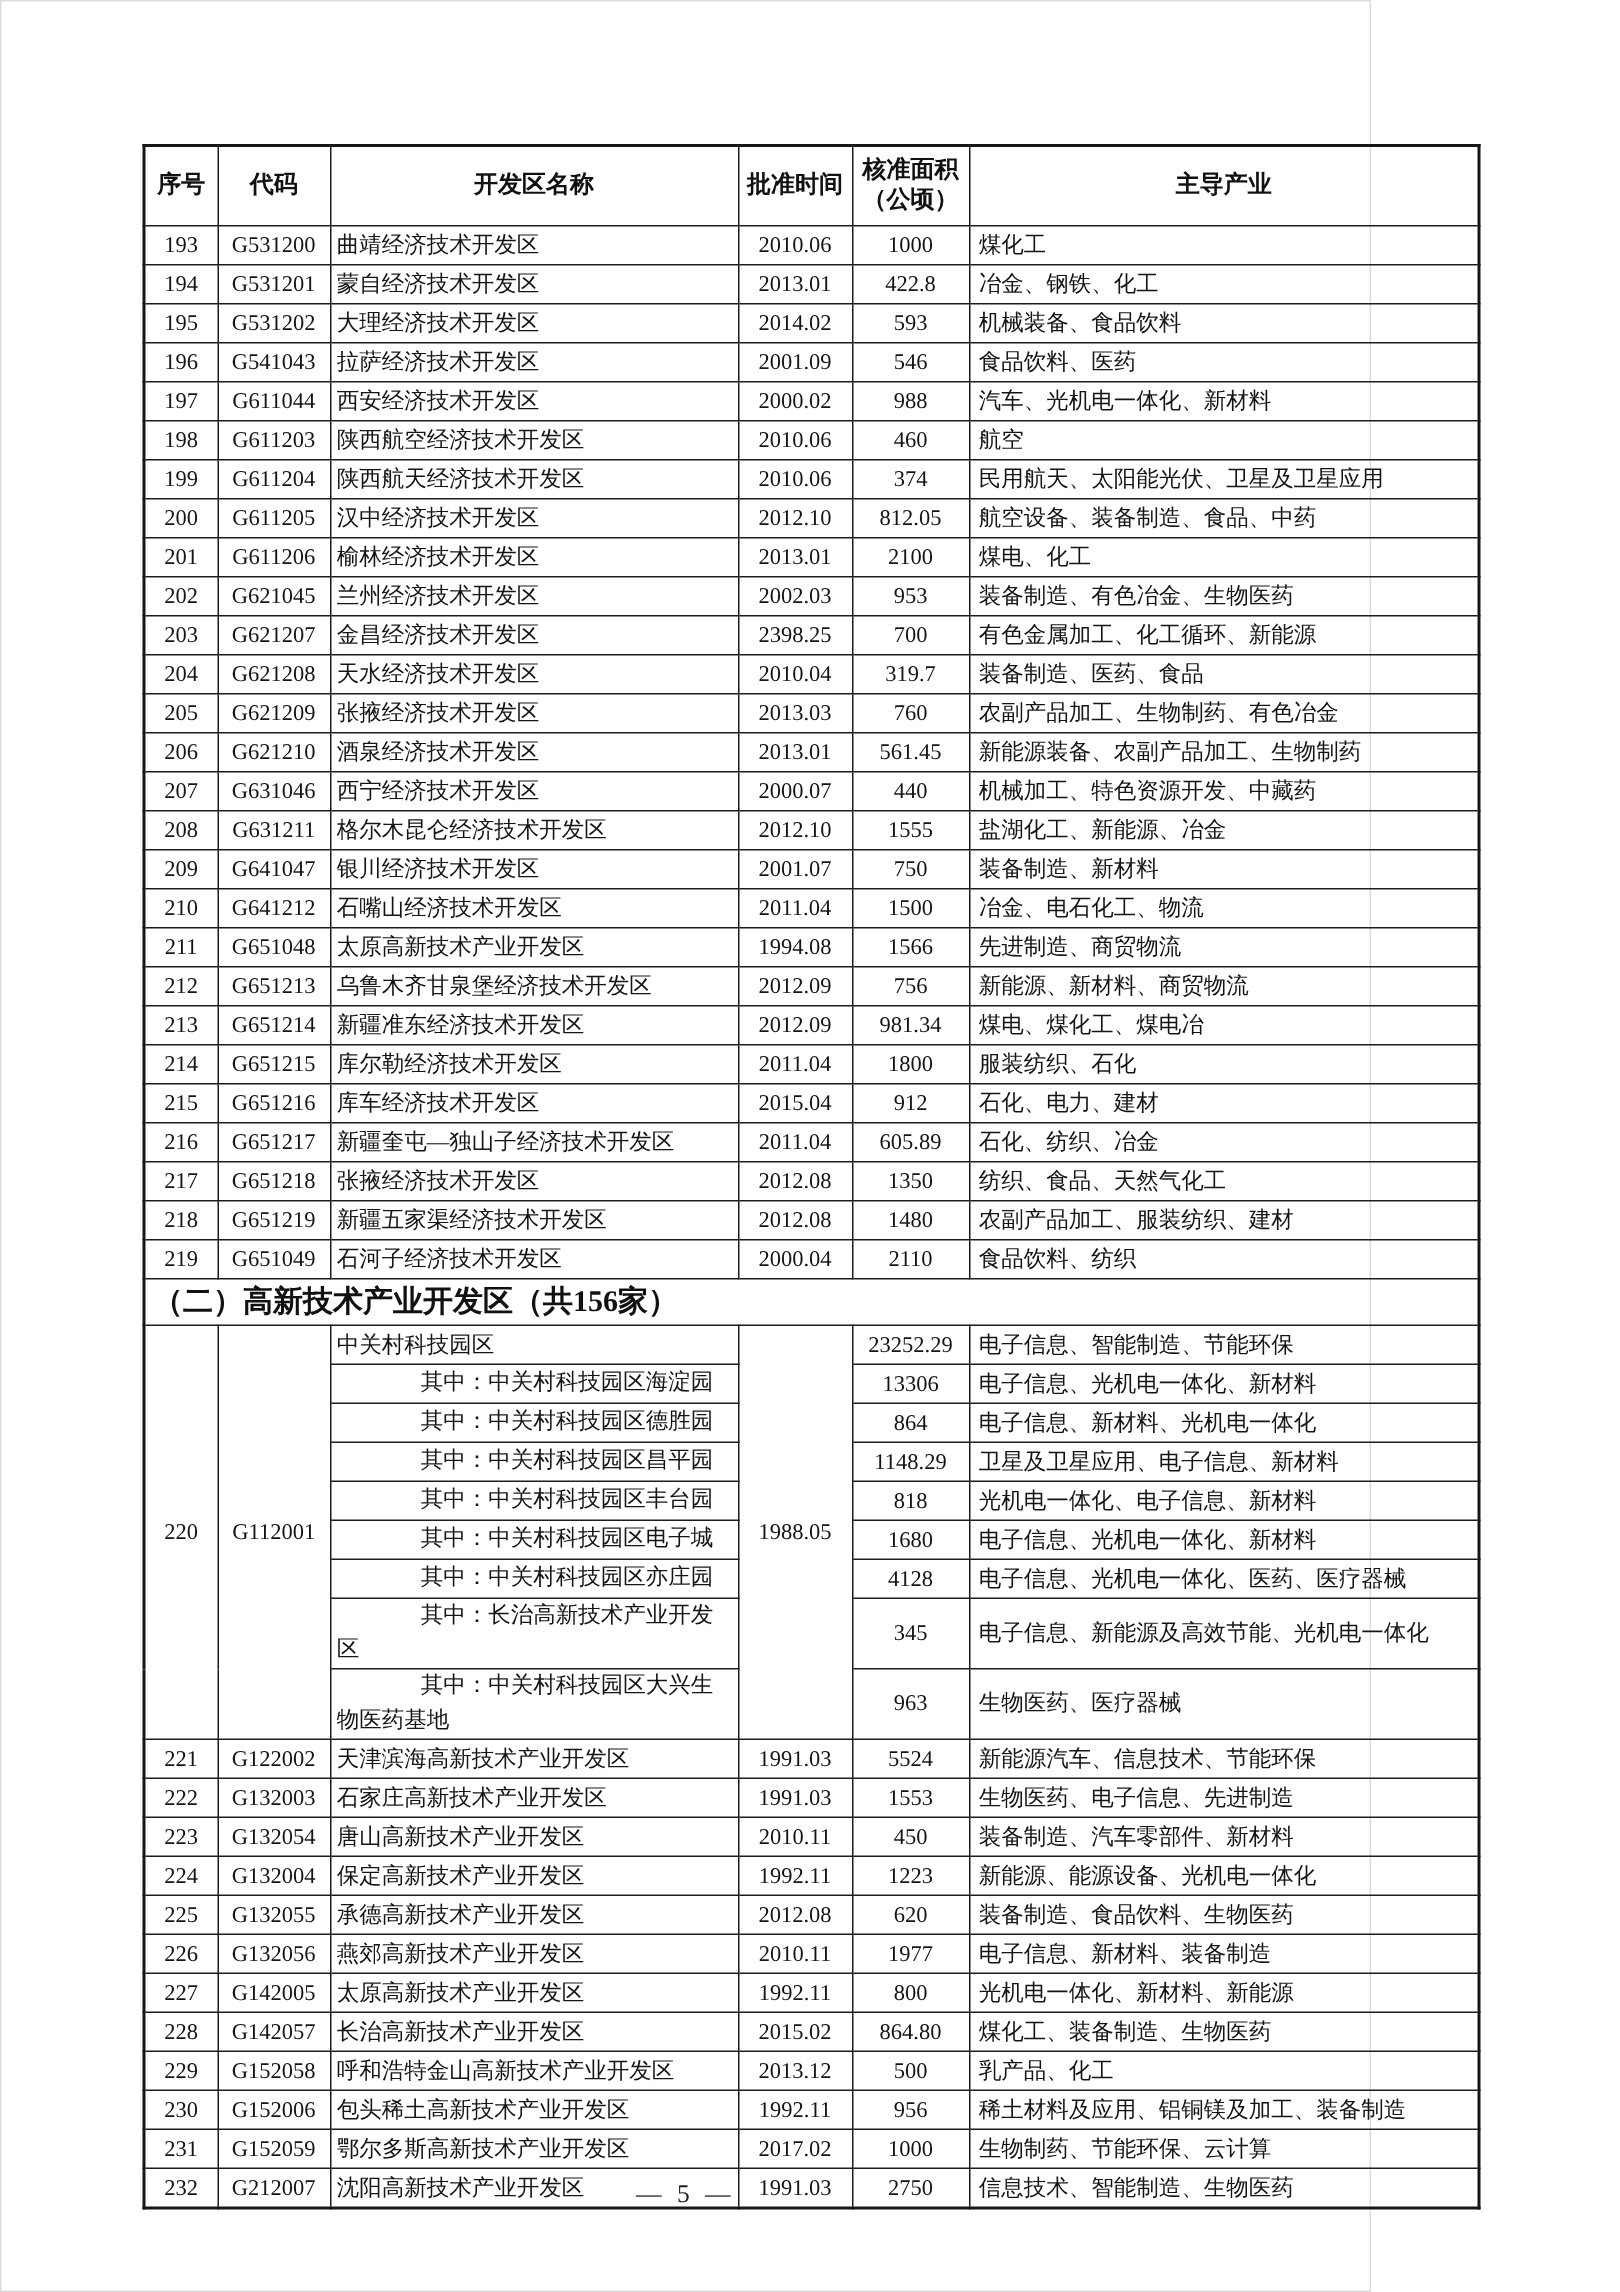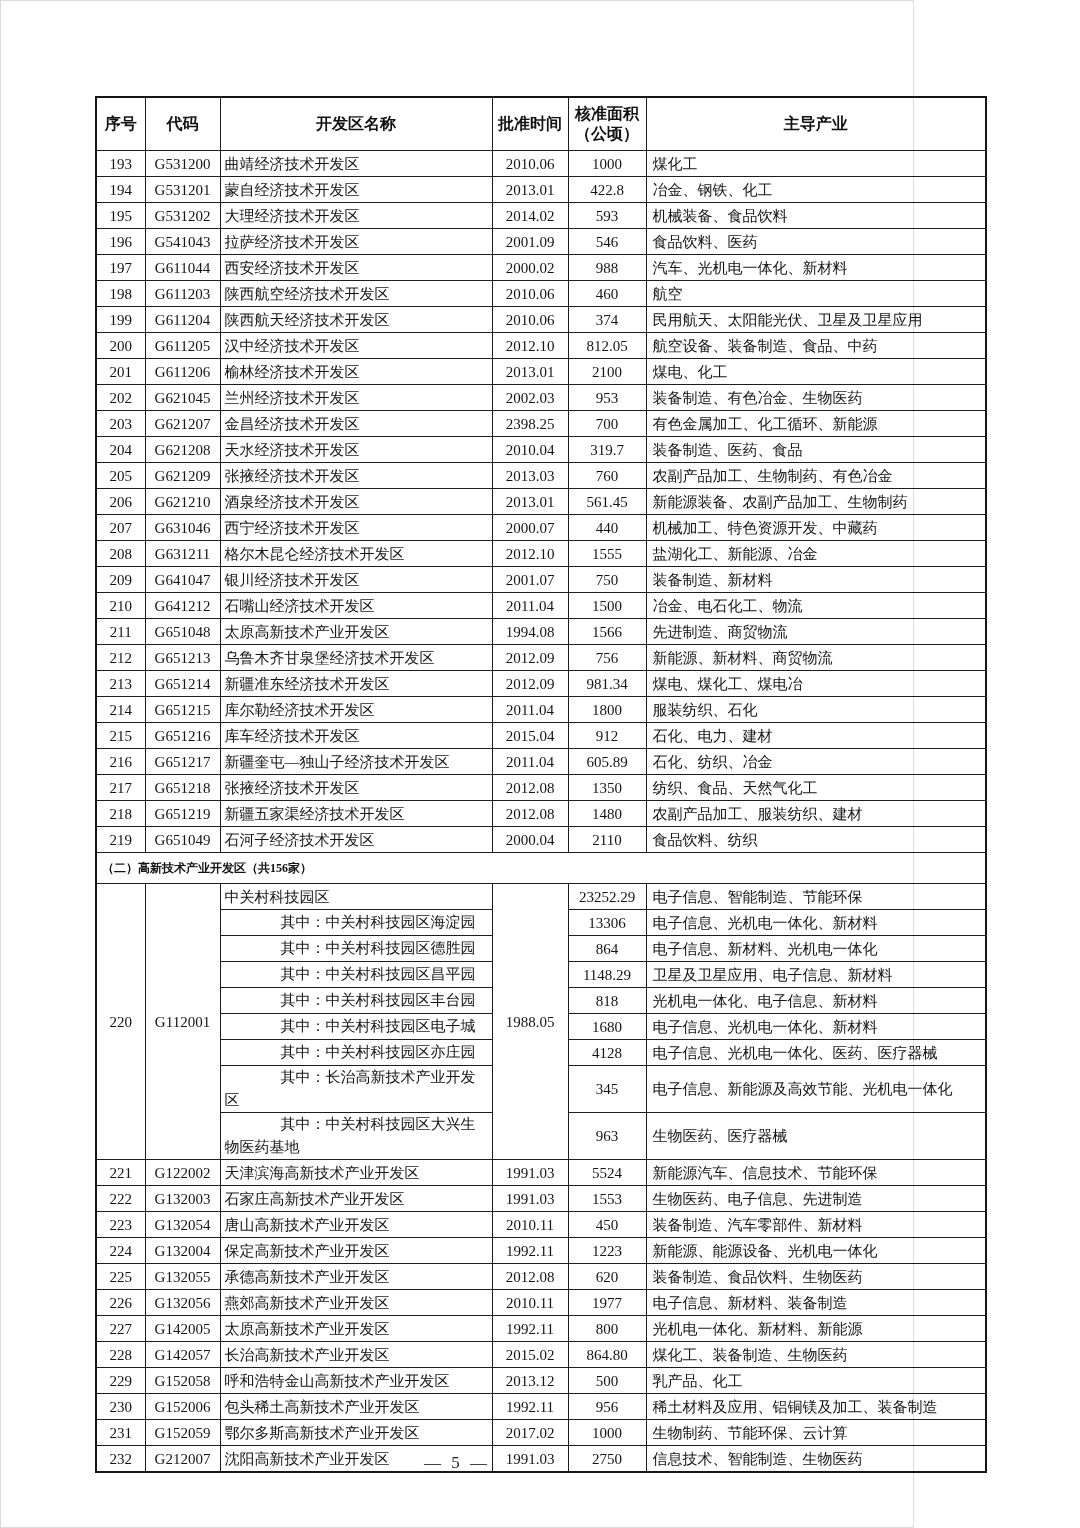--- a/index.html
+++ b/index.html
@@ -31,21 +31,21 @@
   }
   th{
     height:52px;font-weight:bold;font-size:16px;text-align:center;line-height:1.25;
     color:#111;
   }
   td{font-size:15px;line-height:24px;height:25px;}
   .c-c{text-align:center;}
   .c-l{text-align:left;padding:0 4px;}
   .c-ind{padding:0 6px;}
   td.group{
-    font-weight:bold;font-size:12px;height:30px;text-align:left;padding:0 5px;color:#111;
+    font-weight:bold;font-size:20px;height:30px;text-align:left;padding:0 5px;color:#111;
   }
   td.indent{text-indent:56px;line-height:23px;}
   .page-number{
     position:absolute;left:0;right:0;top:1452px;
     text-align:center;font-size:17px;color:#222;letter-spacing:3px;
   }
 </style>
 </head>
 <body>
 

